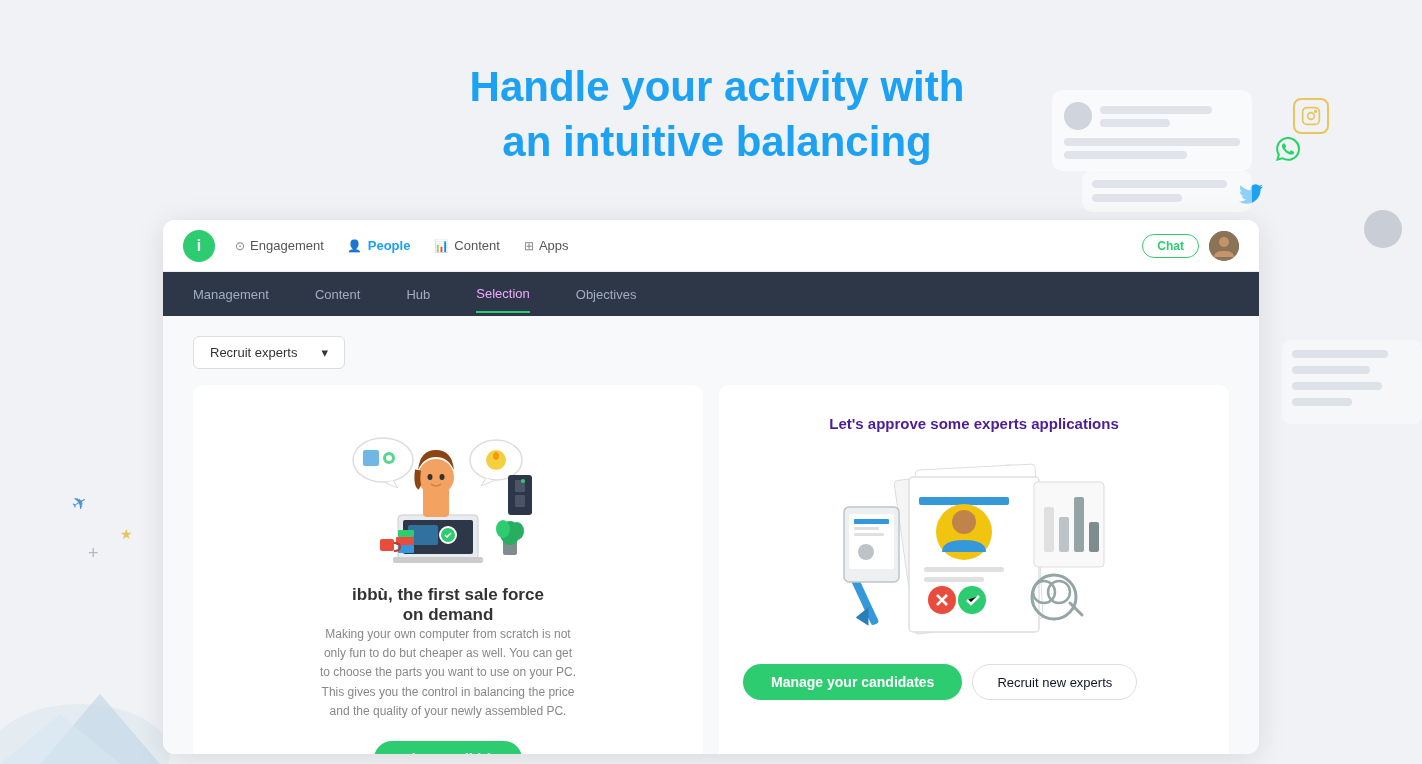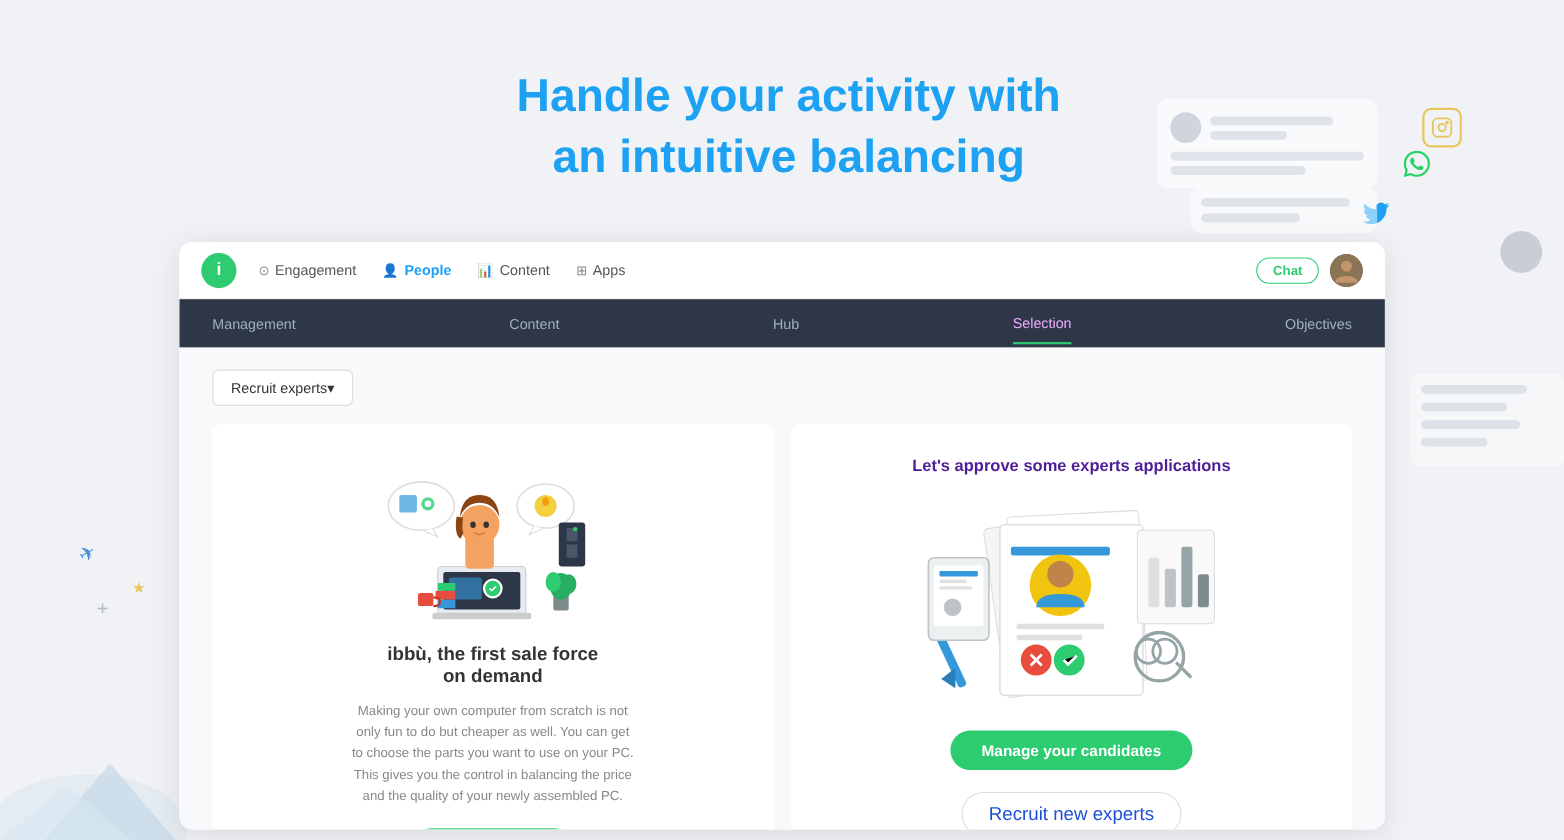--- a/index.html
+++ b/index.html
@@ -242,21 +242,20 @@
     }
 
     
     .secondary-nav {
       display: flex;
       align-items: center;
       height: 44px;
       background: #2d3748;
       padding: 0 30px;
       gap: 46px;
-      justify-content: space-between;
     }
     .sec-nav-item {
       font-size: 13px;
       color: #a0aec0;
       cursor: pointer;
       padding: 10px 0;
     }
     .sec-nav-item.active {
       color: #f0abfc;
       border-bottom: 2px solid #2ecc71;
@@ -268,21 +267,21 @@
       background: #f7f9fb;
       height: calc(100% - 96px);
       padding: 20px 30px;
       overflow: hidden;
     }
 
     
     .dropdown-btn {
       display: inline-flex;
       align-items: center;
-      gap: 0;
+      gap: 24px;
       padding: 8px 16px;
       background: #fff;
       border: 1px solid #ddd;
       border-radius: 6px;
       font-size: 13px;
       cursor: pointer;
       color: #333;
       margin-bottom: 16px;
     }
 
@@ -300,21 +299,20 @@
       display: flex;
       flex-direction: column;
       align-items: center;
     }
 
     .card-title {
       font-size: 17px;
       font-weight: 600;
       color: #333;
       text-align: center;
-      margin-bottom: 12px;
     }
     .card-desc {
       font-size: 12px;
       color: #888;
       text-align: center;
       line-height: 1.6;
       max-width: 260px;
       margin-bottom: 20px;
     }
     .card-btn-primary {
@@ -322,27 +320,26 @@
       color: #fff;
       border: none;
       border-radius: 24px;
       padding: 10px 28px;
       font-size: 14px;
       font-weight: 600;
       cursor: pointer;
     }
     .card-btn-outline {
       background: transparent;
-      color: #1d4ed8;
+      color: #0f172a;
       border: 1.5px solid #ddd;
       border-radius: 24px;
       padding: 9px 24px;
-      font-size: 17px;
+      font-size: 13px;
       cursor: pointer;
-      margin-top: 10px;
     }
 
     
     .illus1 {
       position: relative;
       width: 220px;
       height: 170px;
     }
 
     
@@ -356,22 +353,21 @@
     .card2-title {
       font-size: 15px;
       font-weight: 600;
       color: #4c1d95;
       text-align: center;
       margin-bottom: 20px;
     }
 
     .card2-btns {
       display: flex;
-      flex-direction: column;
-      align-items: center;
+      flex-direction: row;
       gap: 10px;
       width: 100%;
     }
   </style>
 </head>
 <body>
 
 <div class="hero-title">
   <h1>
     <span>Handle your activity with</span><br>

